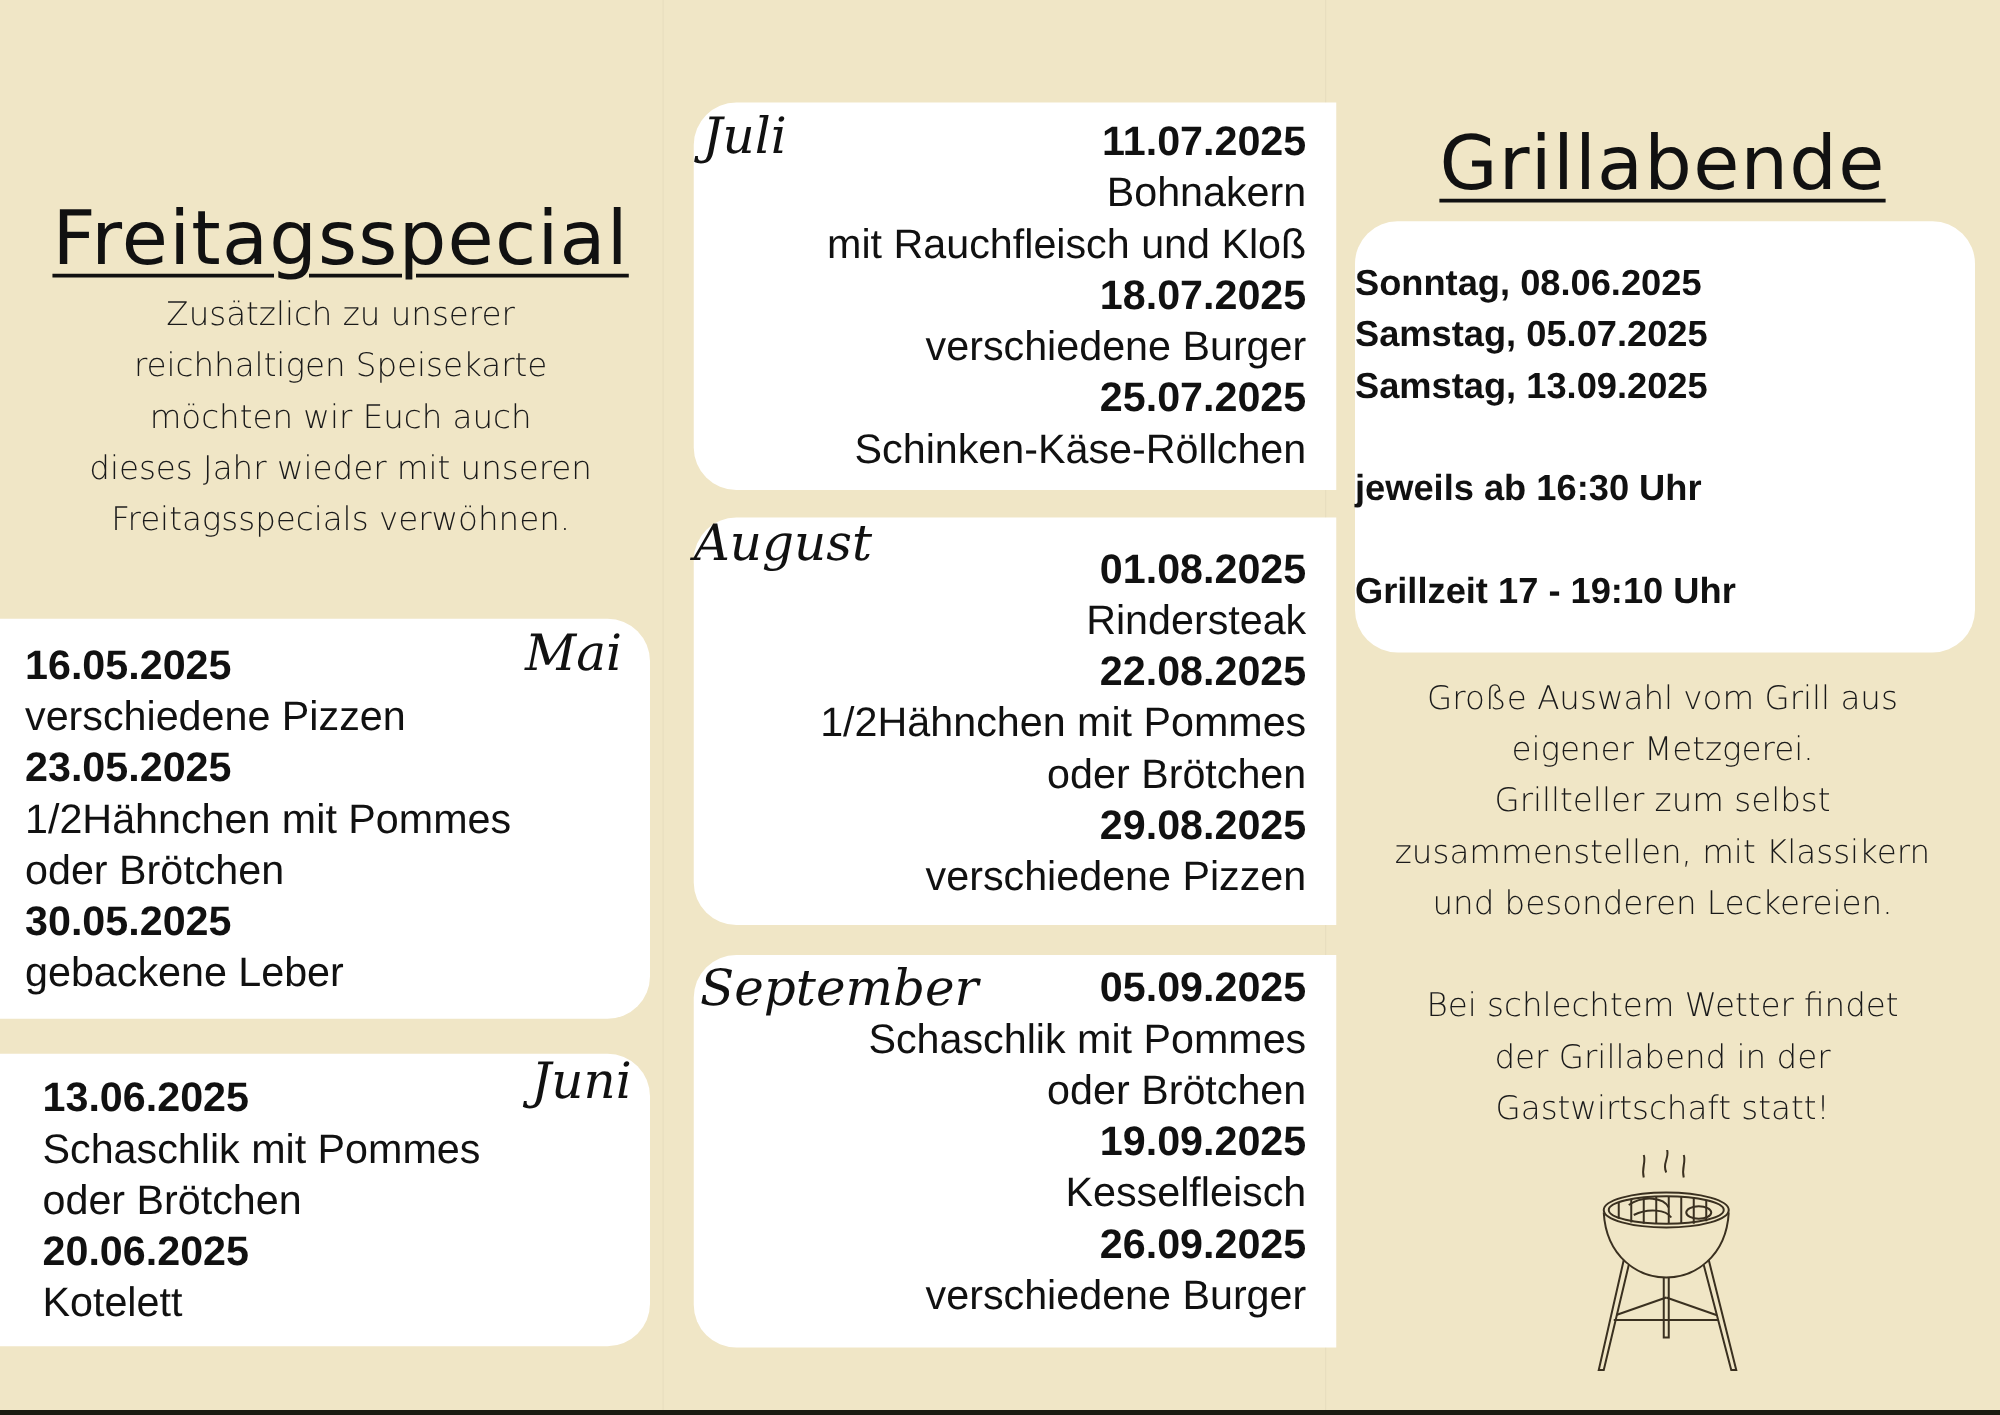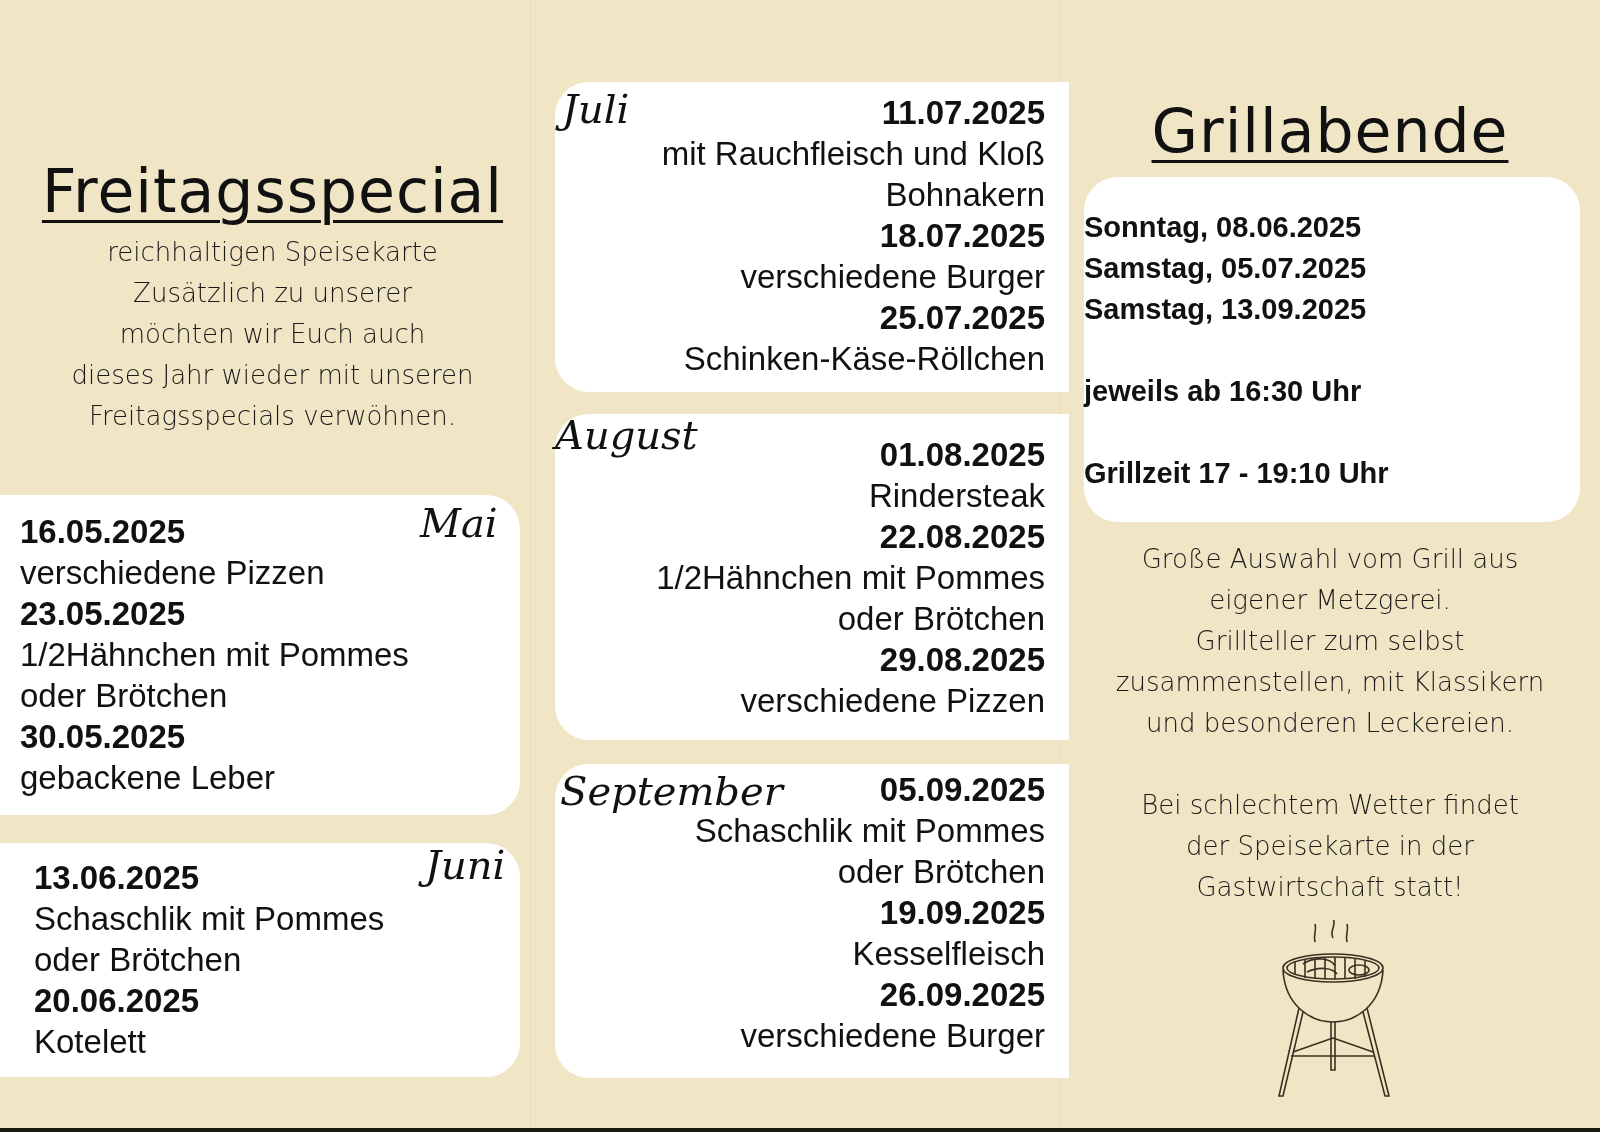--- a/index.html
+++ b/index.html
@@ -62,22 +62,22 @@
 </style>
 </head>
 <body>
 
 <div class="fold" style="left:530px"></div>
 <div class="fold" style="left:1060px"></div>
 
 <div class="title" style="left:0; width:545px; top:108px;margin-top:48px;">Freitagsspecial</div>
 
 <div class="intro" style="left:0; width:545px; top:232px;">
+  <div>Zusätzlich zu unserer</div>
   <div>reichhaltigen Speisekarte</div>
-  <div>Zusätzlich zu unserer</div>
   <div>möchten wir Euch auch</div>
   <div>dieses Jahr wieder mit unseren</div>
   <div>Freitagsspecials verwöhnen.</div>
 </div>
 
 <div class="card left-flush" style="left:0; top:495px; width:520px; height:320px;"></div>
 <div class="month" style="left:420px; top:500px;">Mai</div>
 <div class="entries" style="left:20px; top:511px;">
   <span class="date">16.05.2025</span>
   <span class="dish">verschiedene Pizzen</span>
@@ -95,22 +95,22 @@
   <span class="dish">Schaschlik mit Pommes</span>
   <span class="dish">oder Brötchen</span>
   <span class="date">20.06.2025</span>
   <span class="dish">Kotelett</span>
 </div>
 
 <div class="card right-flush" style="left:555px; top:82px; width:514px; height:310px;"></div>
 <div class="month" style="left:562px; top:86px;">Juli</div>
 <div class="entries right" style="left:600px; width:445px; top:92px;">
   <span class="date">11.07.2025</span>
+  <span class="dish">Bohnakern</span>
   <span class="dish">mit Rauchfleisch und Kloß</span>
-  <span class="dish">Bohnakern</span>
   <span class="date">18.07.2025</span>
   <span class="dish">verschiedene Burger</span>
   <span class="date">25.07.2025</span>
   <span class="dish">Schinken-Käse-Röllchen</span>
 </div>
 
 <div class="card right-flush" style="left:555px; top:414px; width:514px; height:326px;"></div>
 <div class="month" style="left:555px; top:412px;">August</div>
 <div class="entries right" style="left:600px; width:445px; top:434px;">
   <span class="date">01.08.2025</span>
@@ -148,21 +148,21 @@
 </div>
 
 <div class="intro" style="left:1080px; width:500px; top:539px;">
   <div>Große Auswahl vom Grill aus</div>
   <div>eigener Metzgerei.</div>
   <div>Grillteller zum selbst</div>
   <div>zusammenstellen, mit Klassikern</div>
   <div>und besonderen Leckereien.</div>
   <div style="height:41px"></div>
   <div>Bei schlechtem Wetter findet</div>
-  <div>der Speisekarte in der</div>
+  <div>der Grillabend in der</div>
   <div>Gastwirtschaft statt!</div>
 </div>
 
 <div class="grill-icon" style="left:1275px; top:920px; width:120px; height:185px;">
   <svg width="120" height="185" viewBox="0 0 120 185" fill="none" stroke="#3a3020" stroke-width="1.6">
 
     <path d="M40 22 C38 14, 42 10, 40 4"></path>
     <path d="M58 18 C54 10, 62 6, 58 -2"></path>
     <path d="M72 22 C70 14, 74 10, 72 4"></path>
 

